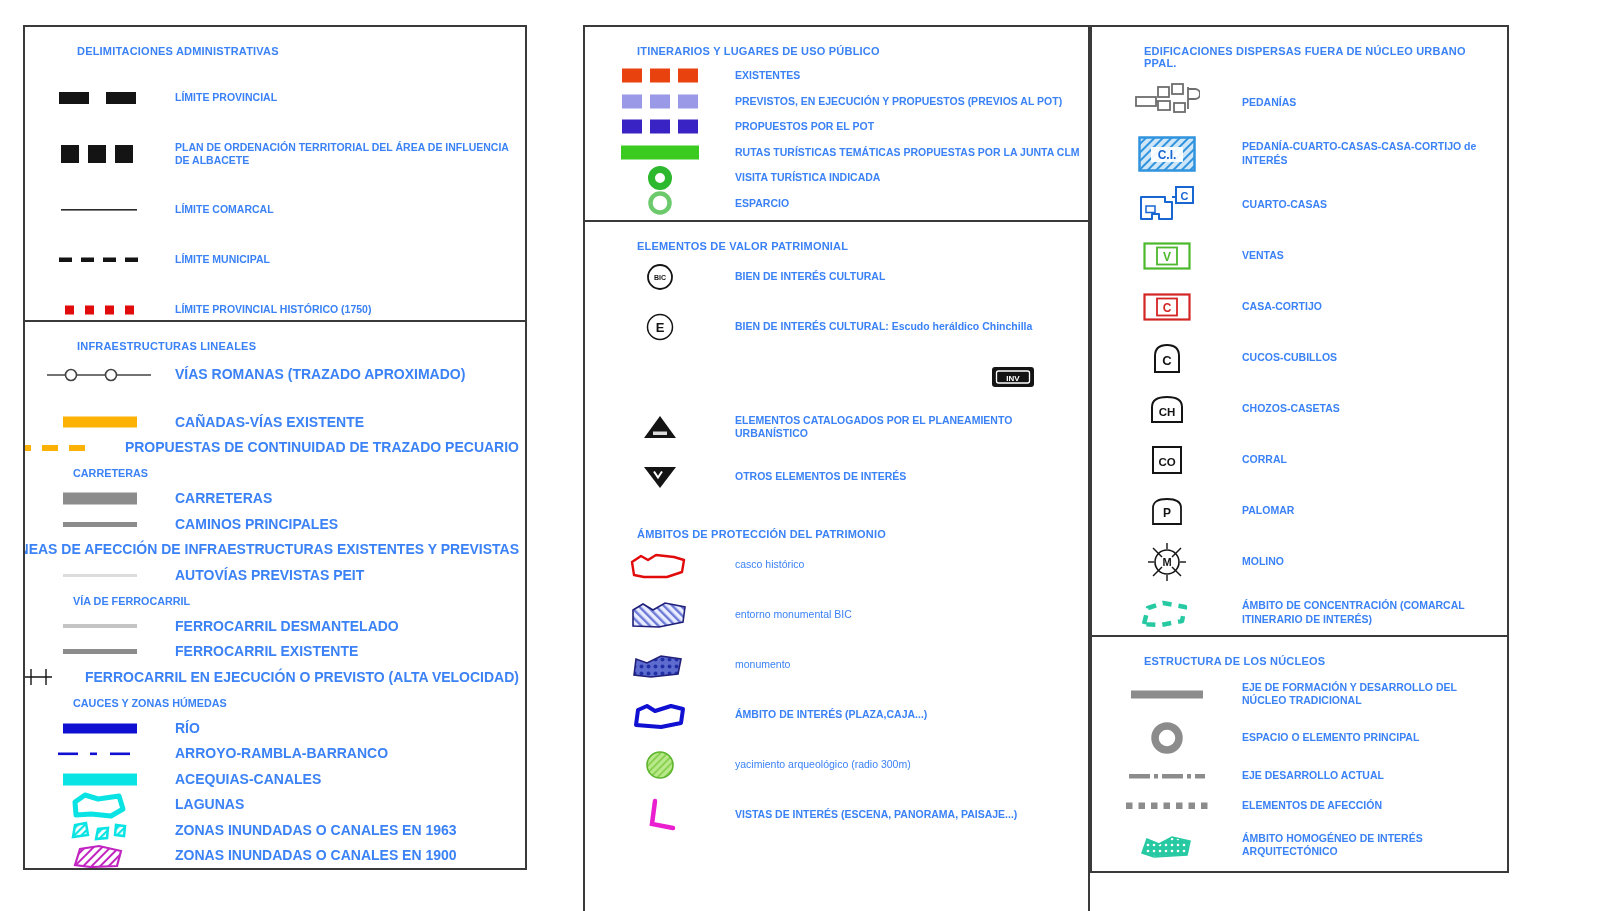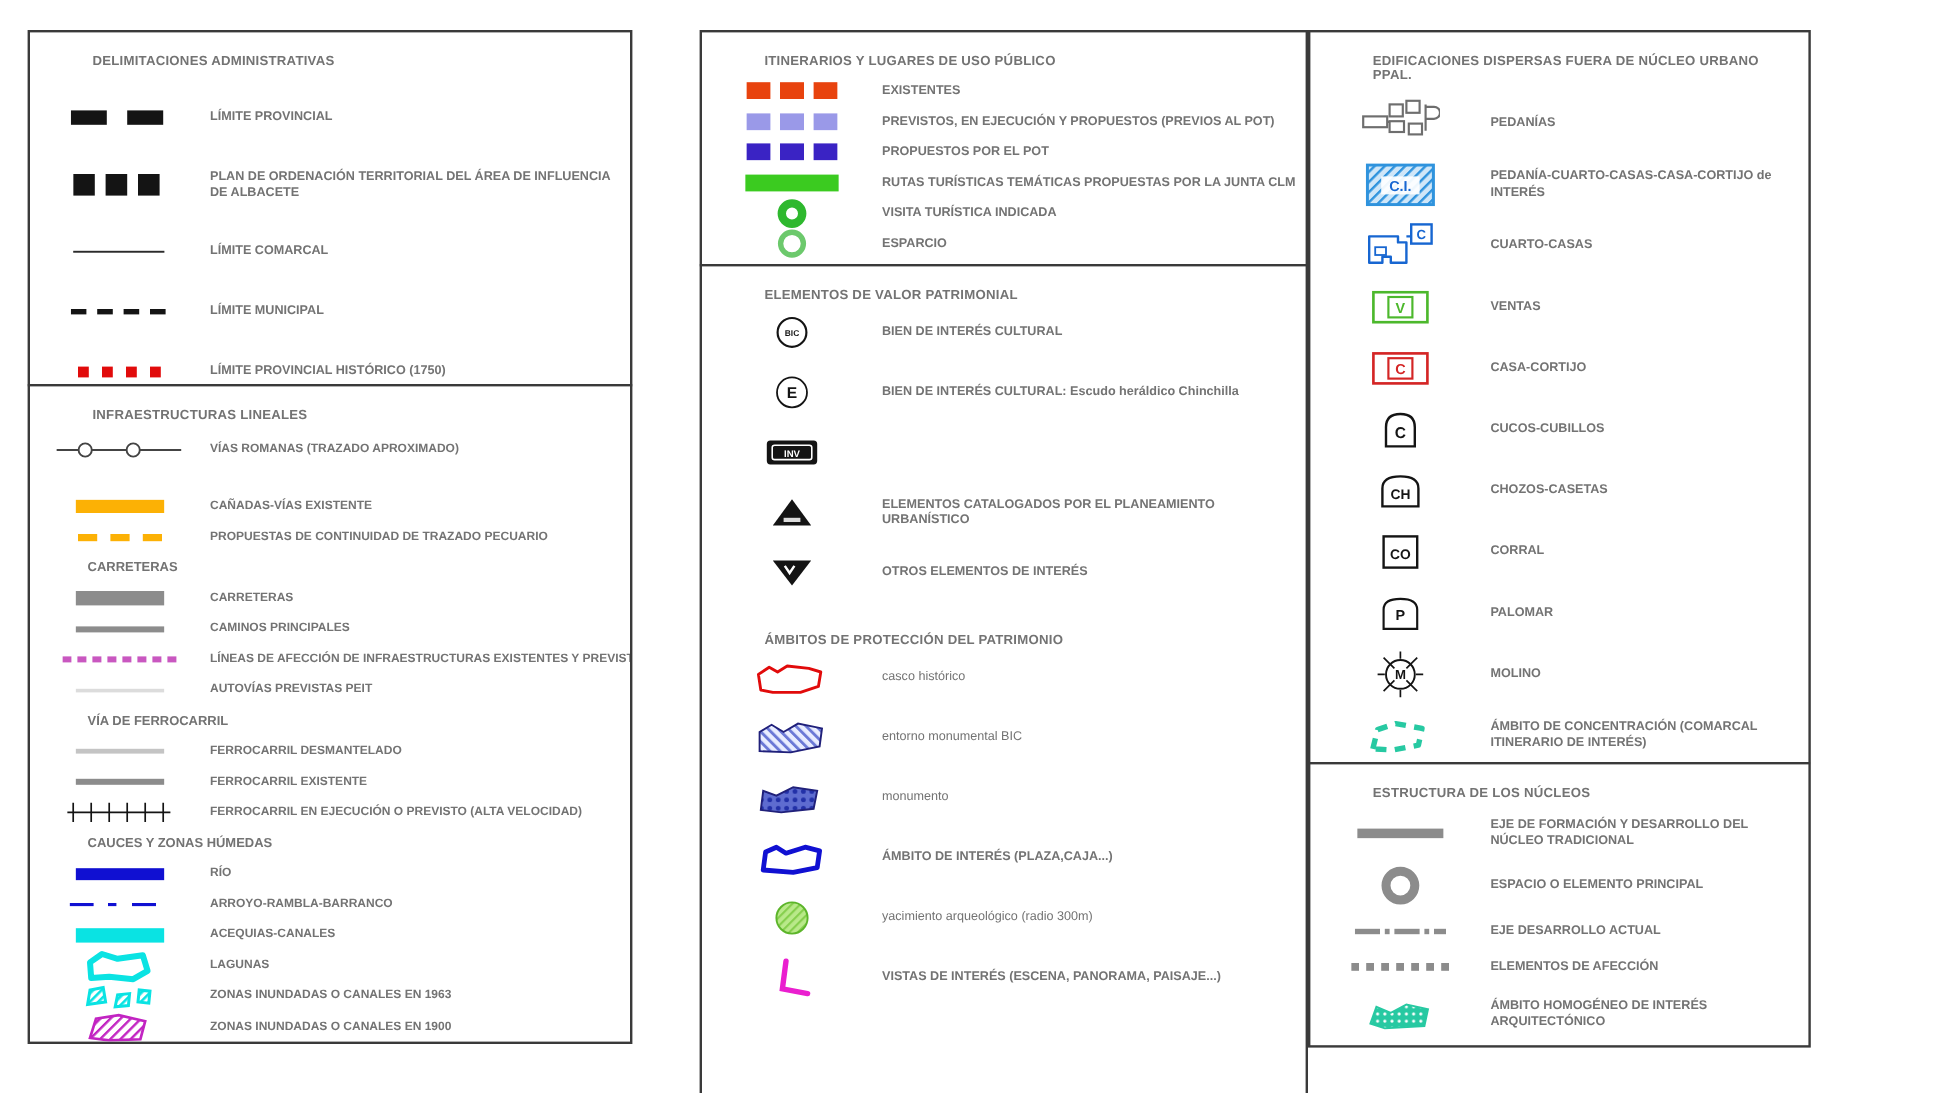--- a/index.html
+++ b/index.html
@@ -1,42 +1,42 @@
 <!DOCTYPE html>
 <html style="--c-black: #141414; --c-line_black: #2b2b2b; --c-red: #e10b0b; --c-orange: #fcb105; --c-gray: #8c8c8c; --c-light_gray: #c4c4c4; --c-pale_gray: #dcdcdc; --c-violet: #c957c0; --c-blue: #1010d2; --c-cyan: #0ae3e3; --c-magenta: #c224c2; --c-vermilion: #e8430e; --c-periwinkle: #9a99e8; --c-indigo: #3a23c4; --c-green: #3bcb20; --c-mid_green: #2eb82e; --c-pale_green: #6cc96c; --c-navy: #20207a; --c-hatch_blue: #6b79d6; --c-monument_blue: #5e6cd0; --c-bright_blue: #1766d1; --c-sky: #2f93dd; --c-ventas_green: #4cb82c; --c-cortijo_red: #d42525; --c-teal: #27c9a2; --c-pink: #ea1fcf; --c-arch_green_edge: #5cb52a;"><head>
 <meta charset="utf-8">
 <style>
   html,body{margin:0;padding:0;background:#ffffff;}
   .canvas{position:relative;width:1612px;height:911px;background:#fff;
-          font-family:"Liberation Sans",sans-serif;color:#737373;overflow:hidden;}
+          font-family:"Liberation Sans",sans-serif;color:#3b82f6;overflow:hidden;}
   .panel{position:absolute;top:25px;}
   #panel-left{left:23px;width:504px;}
   #panel-middle{left:583px;width:507px;}
   #panel-right{left:1090px;width:419px;}
   .box{border:2px solid #3a3a3a;background:#fff;box-sizing:border-box;overflow:hidden;}
   .box + .box{margin-top:-2px;}
   #panel-left .box-admin{height:297px}
   #panel-left .box-infra{height:550px}
   #panel-middle .box-itin{height:197px}
   #panel-middle .box-patr{height:767px}
   #panel-right .box-edif{height:612px}
   #panel-right .box-estr{height:238px}
   .title{margin:0;padding:18px 8px 0 52px;font-size:11px;font-weight:bold;letter-spacing:.2px;}
   .rows{display:flex;flex-direction:column;}
-  .row{display:flex;align-items:center;}
+  .row{display:flex;align-items:center;justify-content:flex-end;}
   .sym{width:150px;flex:0 0 150px;display:flex;justify-content:center;align-items:center;}
   .label{flex:1;font-size:10.5px;font-weight:bold;line-height:1.25;padding-right:6px;}
   .label.light{font-weight:400;}
   .subheader{font-size:10.8px;font-weight:bold;padding-left:48px;display:flex;align-items:center;}
   .rows-admin{margin-top:16px}
   .rows-admin .row{min-height:50px}
   .rows-admin .row:nth-child(2){min-height:62px}
   .rows-sm{margin-top:10px}
   .rows-sm .row,.rows-sm .subheader{height:25.5px}
-  .rows-sm .label{white-space:nowrap;font-size:10px}
+  .rows-sm .label{white-space:nowrap;font-size:14px}
   .rows-itin{margin-top:6px}
   .rows-itin .row{height:25.5px}
   .rows-patr .row{height:50px}
   .title-patr2{padding-top:26px}
   .rows-edif{margin-top:8px}
   .rows-edif .row{height:51px}
   .rows-estr{margin-top:6px}
   .rows-estr .row:nth-child(1){height:42px}
   .rows-estr .row:nth-child(2){height:46px}
   .rows-estr .row:nth-child(3){height:30px}

